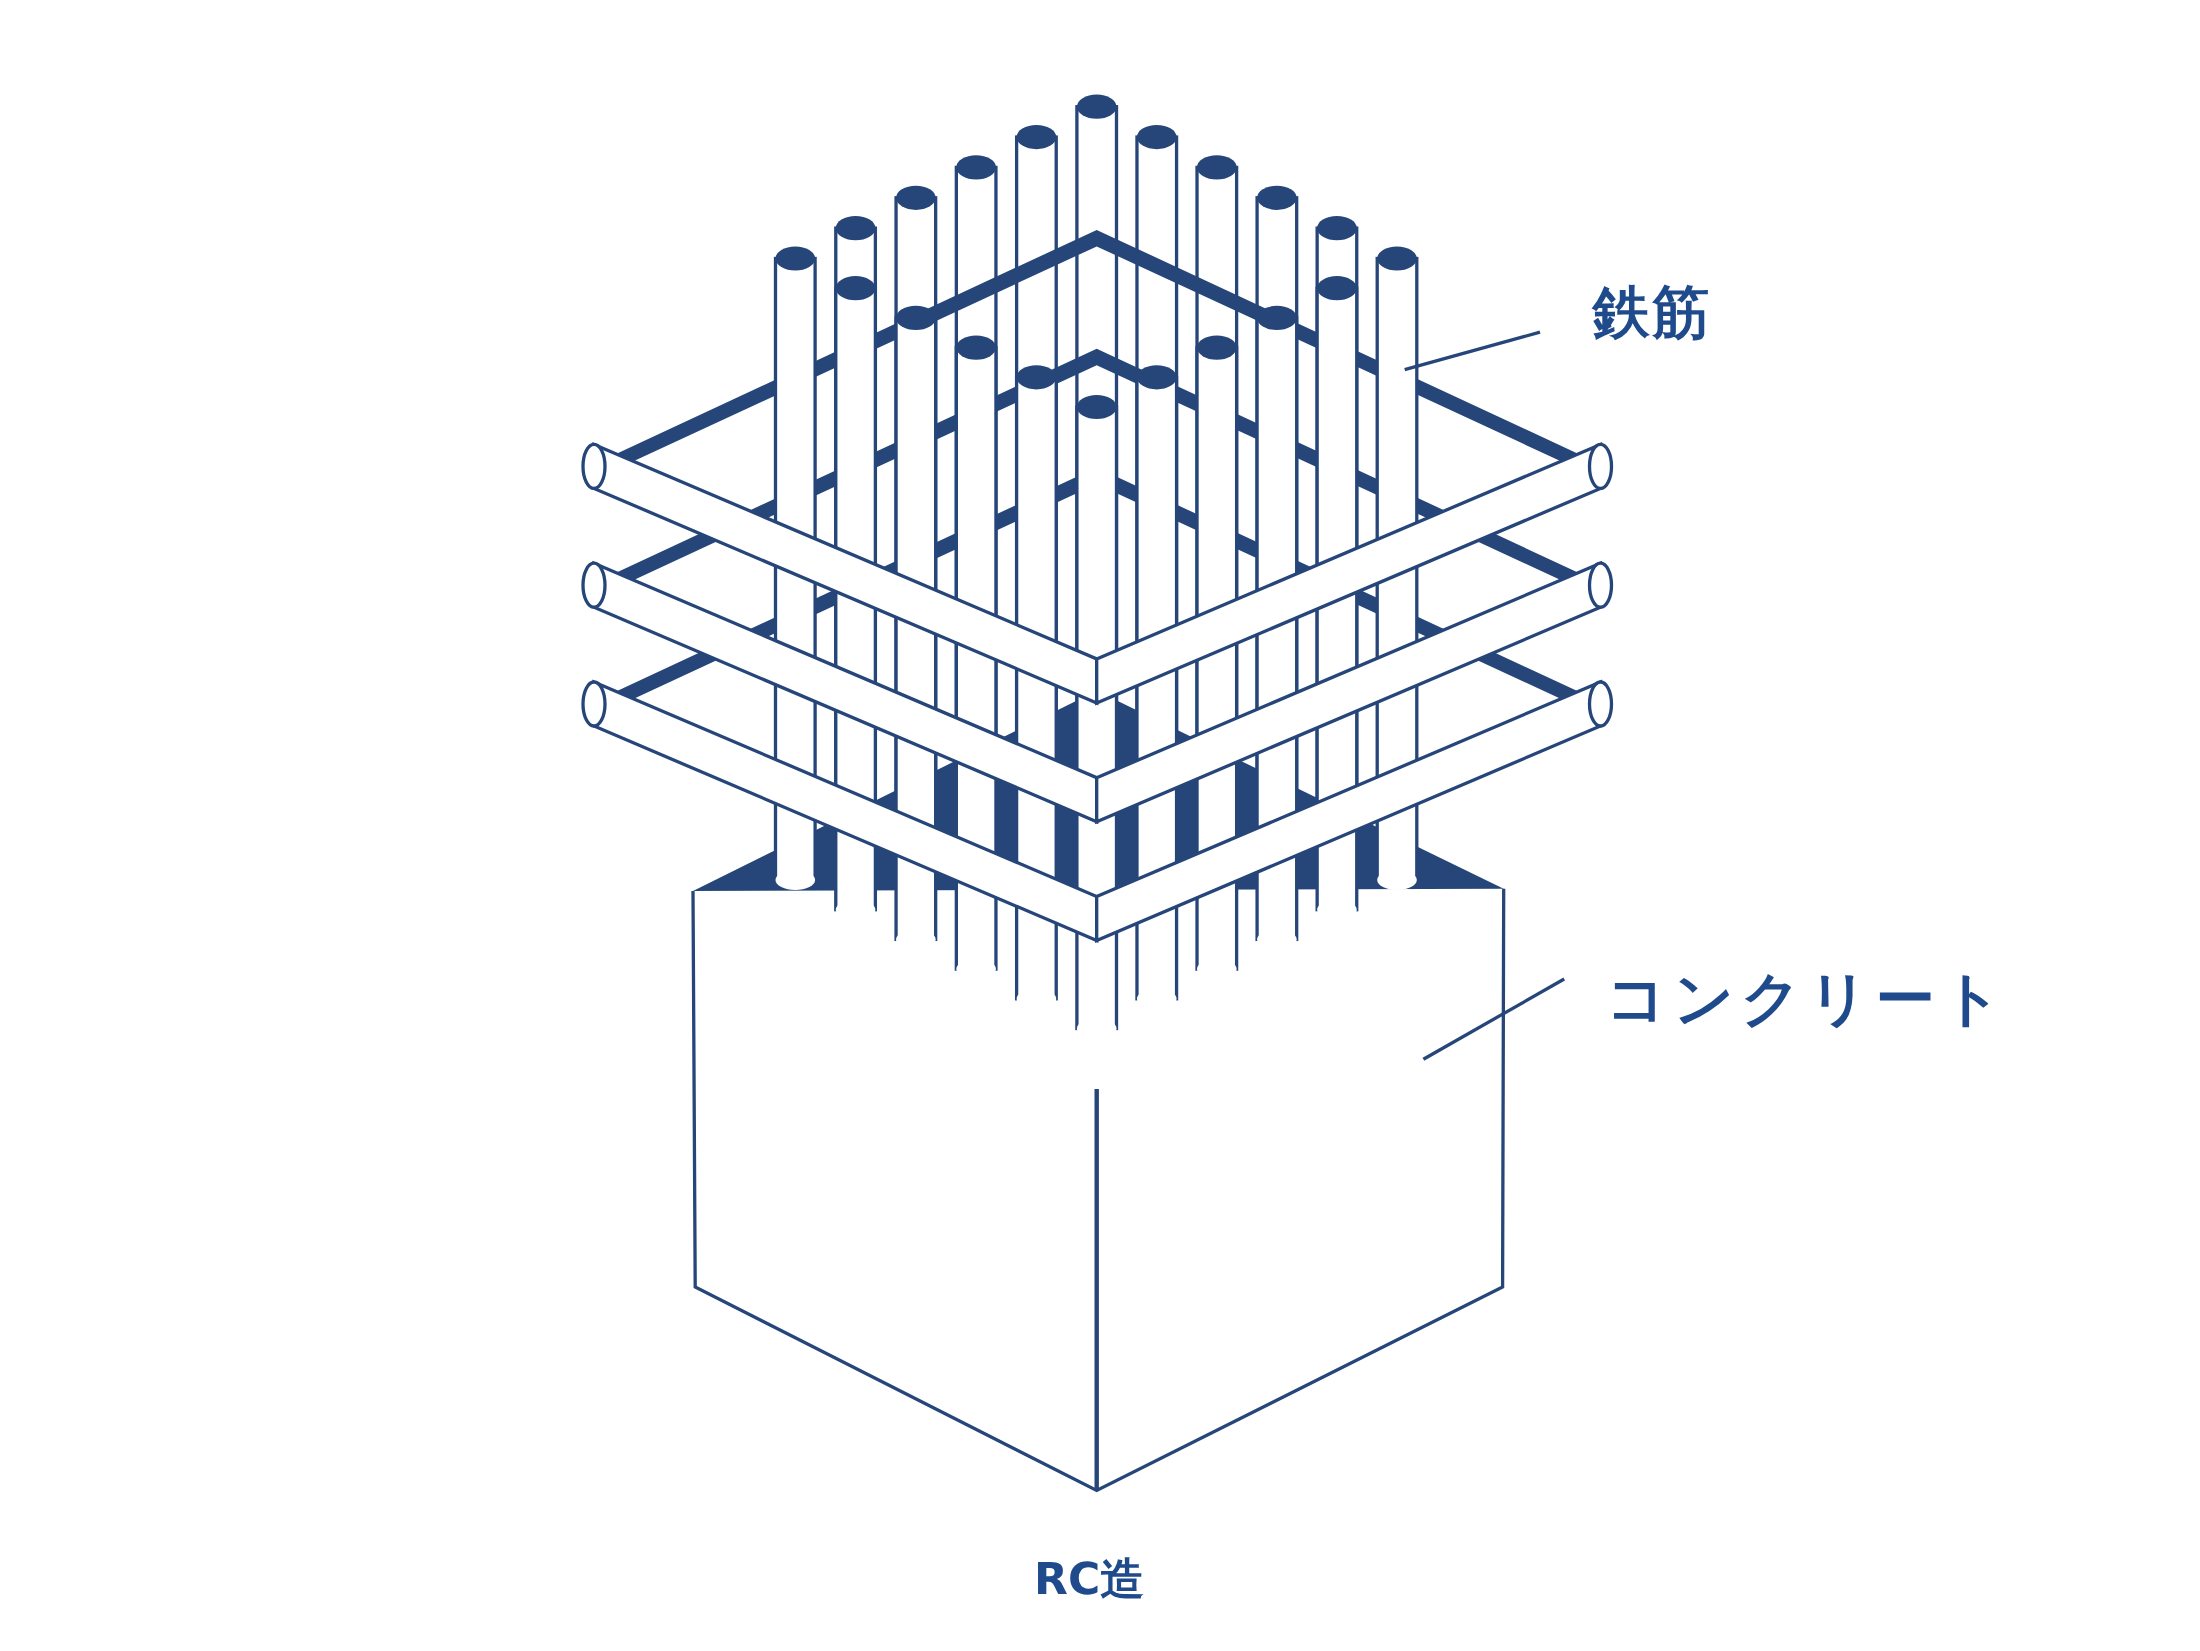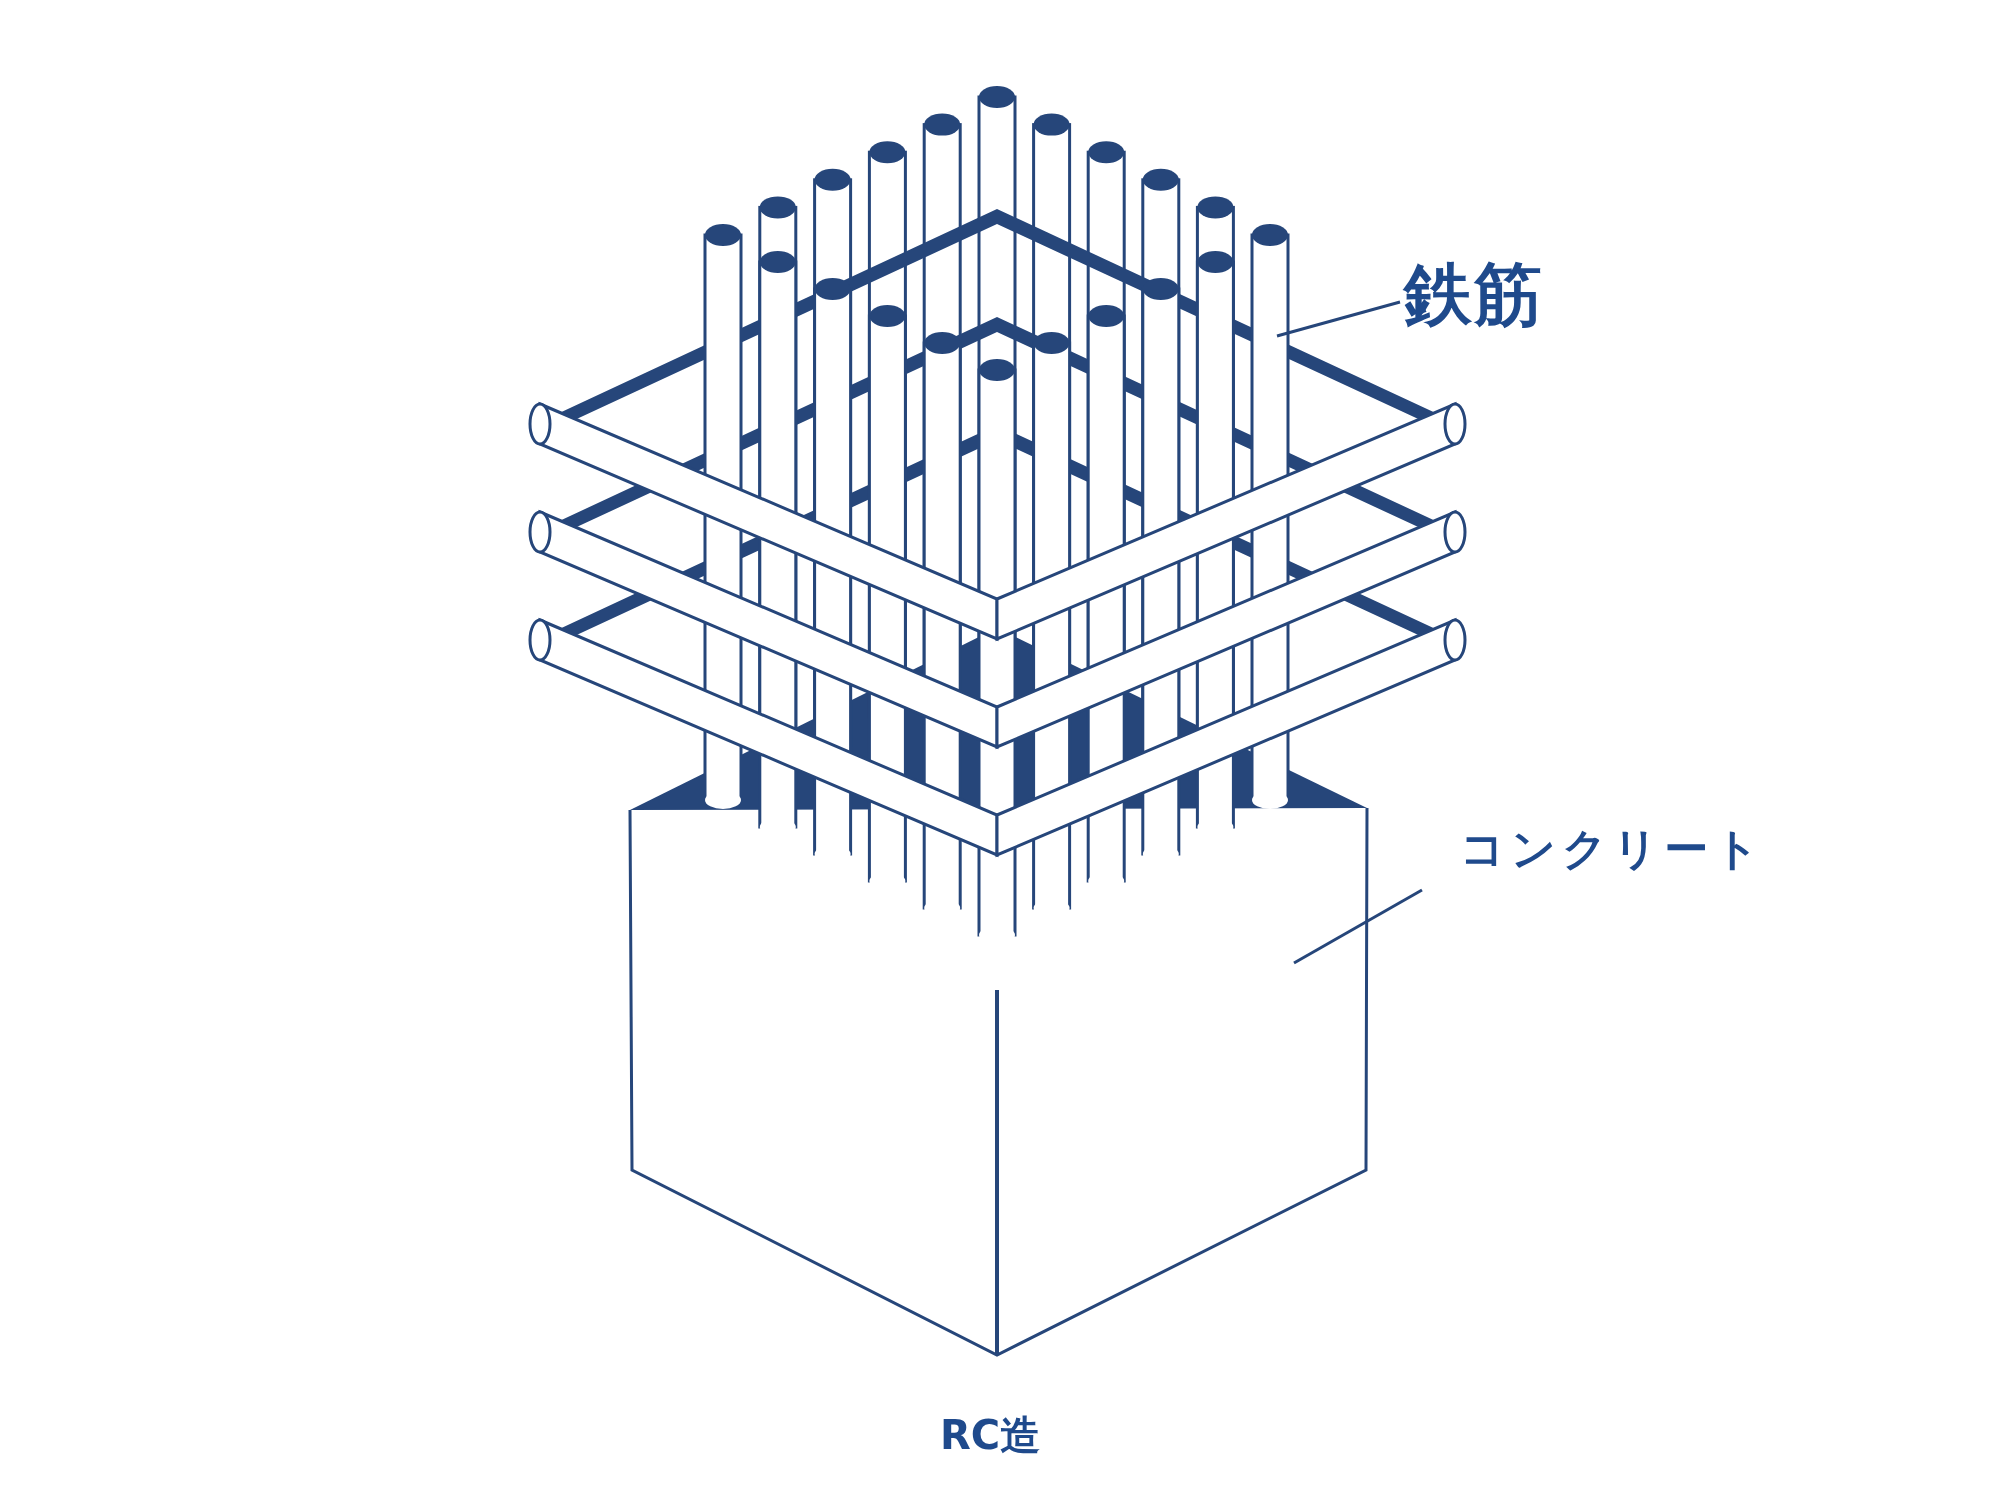--- a/index.html
+++ b/index.html
@@ -1,21 +1,21 @@
 <!DOCTYPE html>
 <html><head>
 <meta charset="utf-8">
 <style>
   html, body { margin:0; padding:0; background:#ffffff; }
   body { width:2000px; height:1501px; position:relative; overflow:hidden;
          font-family:"DejaVu Sans","Liberation Sans",sans-serif; }
   #diagram { position:absolute; left:0; top:0; width:2000px; height:1501px; }
   .label { position:absolute; font-weight:bold; color:#1f4a8c; white-space:nowrap; }
-  #lbl-rebar { left:1404px; top:250px; font-size:68px; letter-spacing:2px;text-align:right; }
-  #lbl-concrete { left:1460px; top:820px; font-size:44px; letter-spacing:6px; }
+  #lbl-rebar { left:1448px; top:250px; font-size:52px; letter-spacing:2px;text-align:right; }
+  #lbl-concrete { left:1460px; top:872px; font-size:54px; letter-spacing:6px; }
   #lbl-title { left:940px; top:1408px; font-size:40px; }
 </style>
 </head>
 <body>
 
 <svg id="diagram" viewBox="0 0 2000 1501" xmlns="http://www.w3.org/2000/svg">
   <defs></defs>
   <g id="scene">
       <polygon points="630,810 997,990 1367,808 997,628" fill="#26467a"></polygon>
       <polyline points="630,810 632,1170 997,1355 1366,1170 1367,808" fill="#fff" stroke="#26467a" stroke-width="3"></polyline>

